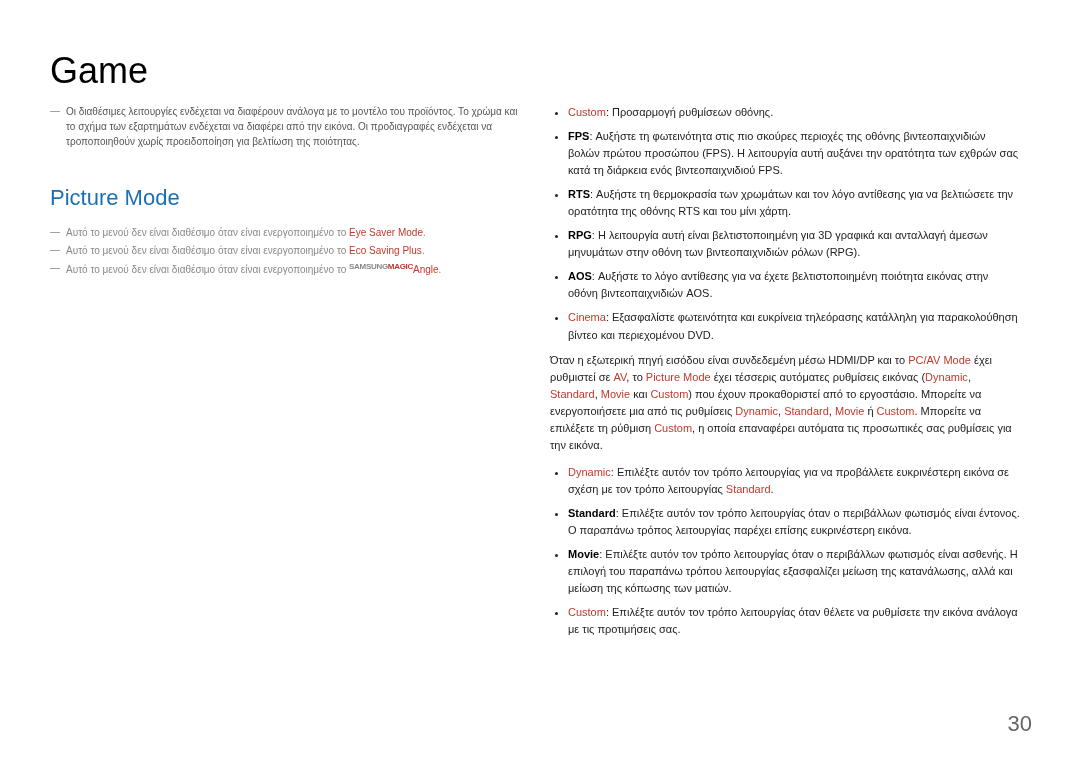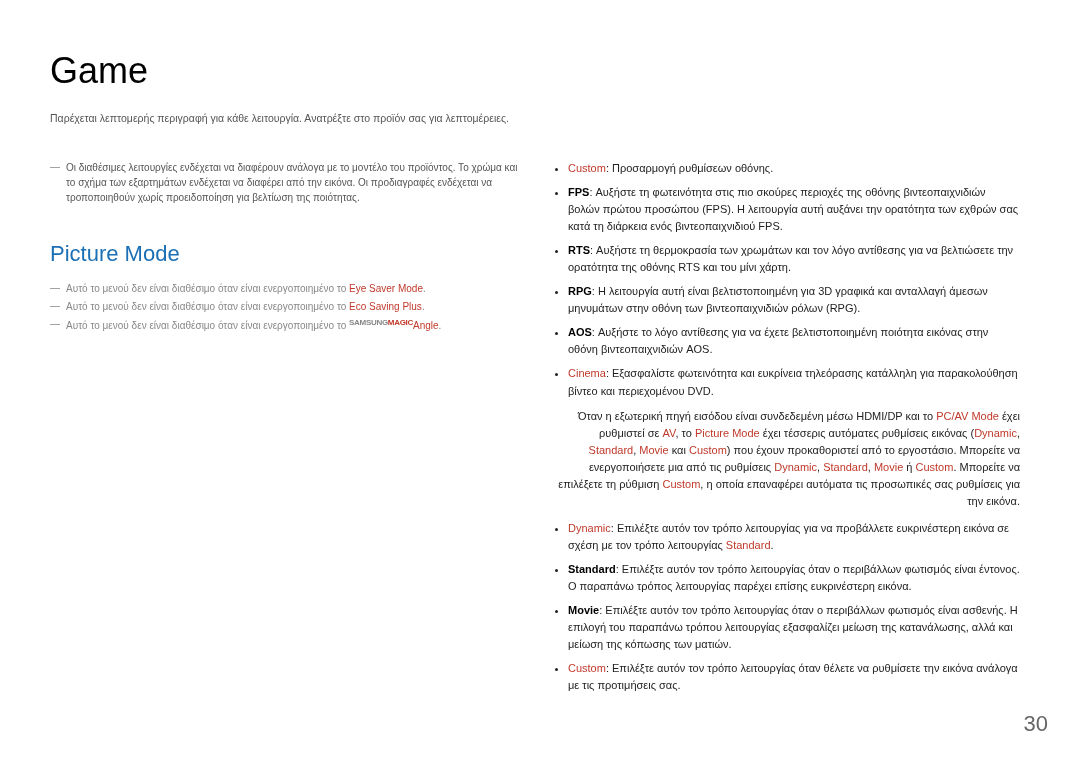--- a/index.html
+++ b/index.html
@@ -18,21 +18,21 @@
   .chapter-line {
     font-size: 20px;
     font-weight: 400;
     color: #000;
     margin-bottom: 4px;
   }
   .page-title {
     font-size: 36px;
     font-weight: 400;
     color: #000;
-    margin-bottom: 20px;
+    margin-bottom: 12px;
   }
   .page-intro {
     font-size: 10.5px;
     color: #555;
     margin-bottom: 36px;
   }
   .cols {
     display: flex;
     gap: 30px;
   }
@@ -84,32 +84,31 @@
     font-size: 11px;
     color: #222;
     line-height: 1.55;
     margin-bottom: 7px;
   }
   .kw-red { color: #c0392b; }
   .kw-strong { font-weight: 600; color: #000; }
   .magic-logo { font-weight: bold; font-size: 8px; vertical-align: super; letter-spacing: -0.3px; }
   .page-number {
     position: absolute;
-    right: 32px;
+    right: 48px;
     bottom: 26px;
     font-size: 22px;
     color: #666;
   }
 </style>
 </head>
 <body>
 
 <div class="page">
   <div class="page-title">Game</div>
-  <div class="page-intro">Παρέχεται λεπτομερής περιγραφή για κάθε λειτουργία. Ανατρέξτε στο προϊόν σας για λεπτομέρειες.</div>
 
   <div class="cols">
     <div class="col-left">
       <div class="footnote note-dark">
         <span class="dash">―</span>
         <div class="footnote-text">Οι διαθέσιμες λειτουργίες ενδέχεται να διαφέρουν ανάλογα με το μοντέλο του προϊόντος. Το χρώμα και το σχήμα των εξαρτημάτων ενδέχεται να διαφέρει από την εικόνα. Οι προδιαγραφές ενδέχεται να τροποποιηθούν χωρίς προειδοποίηση για βελτίωση της ποιότητας.</div>
       </div>
 
       <div class="section-heading">Picture Mode</div>
 
@@ -136,21 +135,21 @@
     <div class="col-right">
       <ul class="bullets">
         <li><span class="kw-red">Custom</span><span>: Προσαρμογή ρυθμίσεων οθόνης.</span></li>
         <li><span class="kw-strong">FPS</span><span>: Αυξήστε τη φωτεινότητα στις πιο σκούρες περιοχές της οθόνης βιντεοπαιχνιδιών βολών πρώτου προσώπου (FPS). Η λειτουργία αυτή αυξάνει την ορατότητα των εχθρών σας κατά τη διάρκεια ενός βιντεοπαιχνιδιού FPS.</span></li>
         <li><span class="kw-strong">RTS</span><span>: Αυξήστε τη θερμοκρασία των χρωμάτων και τον λόγο αντίθεσης για να βελτιώσετε την ορατότητα της οθόνης RTS και του μίνι χάρτη.</span></li>
         <li><span class="kw-strong">RPG</span><span>: Η λειτουργία αυτή είναι βελτιστοποιημένη για 3D γραφικά και ανταλλαγή άμεσων μηνυμάτων στην οθόνη των βιντεοπαιχνιδιών ρόλων (RPG).</span></li>
         <li><span class="kw-strong">AOS</span><span>: Αυξήστε το λόγο αντίθεσης για να έχετε βελτιστοποιημένη ποιότητα εικόνας στην οθόνη βιντεοπαιχνιδιών AOS.</span></li>
         <li><span class="kw-red">Cinema</span><span>: Εξασφαλίστε φωτεινότητα και ευκρίνεια τηλεόρασης κατάλληλη για παρακολούθηση βίντεο και περιεχομένου DVD.</span></li>
       </ul>
 
-      <div class="body-text" style="font-size:11px;text-align:right;">
+      <div class="body-text" style="font-size:11px;">
         <span>Όταν η εξωτερική πηγή εισόδου είναι συνδεδεμένη μέσω HDMI/DP και το </span><span class="kw-red">PC/AV Mode</span><span> έχει ρυθμιστεί σε </span><span class="kw-red">AV</span><span>, το </span><span class="kw-red">Picture Mode</span><span> έχει τέσσερις αυτόματες ρυθμίσεις εικόνας (</span><span class="kw-red">Dynamic</span>, <span class="kw-red">Standard</span>, <span class="kw-red">Movie</span><span> και </span><span class="kw-red">Custom</span><span>) που έχουν προκαθοριστεί από το εργοστάσιο. Μπορείτε να ενεργοποιήσετε μια από τις ρυθμίσεις </span><span class="kw-red">Dynamic</span>, <span class="kw-red">Standard</span>, <span class="kw-red">Movie</span><span> ή </span><span class="kw-red">Custom</span><span>. Μπορείτε να επιλέξετε τη ρύθμιση </span><span class="kw-red">Custom</span><span>, η οποία επαναφέρει αυτόματα τις προσωπικές σας ρυθμίσεις για την εικόνα.</span>
       </div>
       <ul class="bullets">
         <li><span class="kw-red">Dynamic</span><span>: Επιλέξτε αυτόν τον τρόπο λειτουργίας για να προβάλλετε ευκρινέστερη εικόνα σε σχέση με τον τρόπο λειτουργίας </span><span class="kw-red">Standard</span><span>.</span></li>
         <li><span class="kw-strong">Standard</span><span>: Επιλέξτε αυτόν τον τρόπο λειτουργίας όταν ο περιβάλλων φωτισμός είναι έντονος. Ο παραπάνω τρόπος λειτουργίας παρέχει επίσης ευκρινέστερη εικόνα.</span></li>
         <li><span class="kw-strong">Movie</span><span>: Επιλέξτε αυτόν τον τρόπο λειτουργίας όταν ο περιβάλλων φωτισμός είναι ασθενής. Η επιλογή του παραπάνω τρόπου λειτουργίας εξασφαλίζει μείωση της κατανάλωσης, αλλά και μείωση της κόπωσης των ματιών.</span></li>
         <li><span class="kw-red">Custom</span><span>: Επιλέξτε αυτόν τον τρόπο λειτουργίας όταν θέλετε να ρυθμίσετε την εικόνα ανάλογα με τις προτιμήσεις σας.</span></li>
       </ul>
     </div>
   </div>

